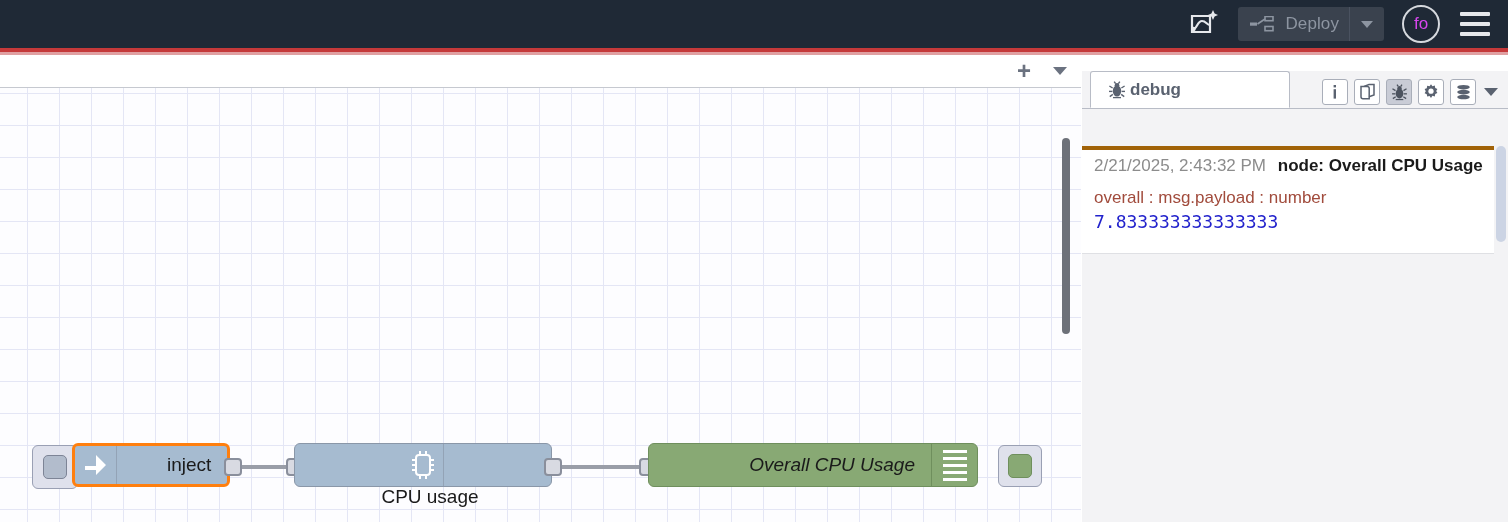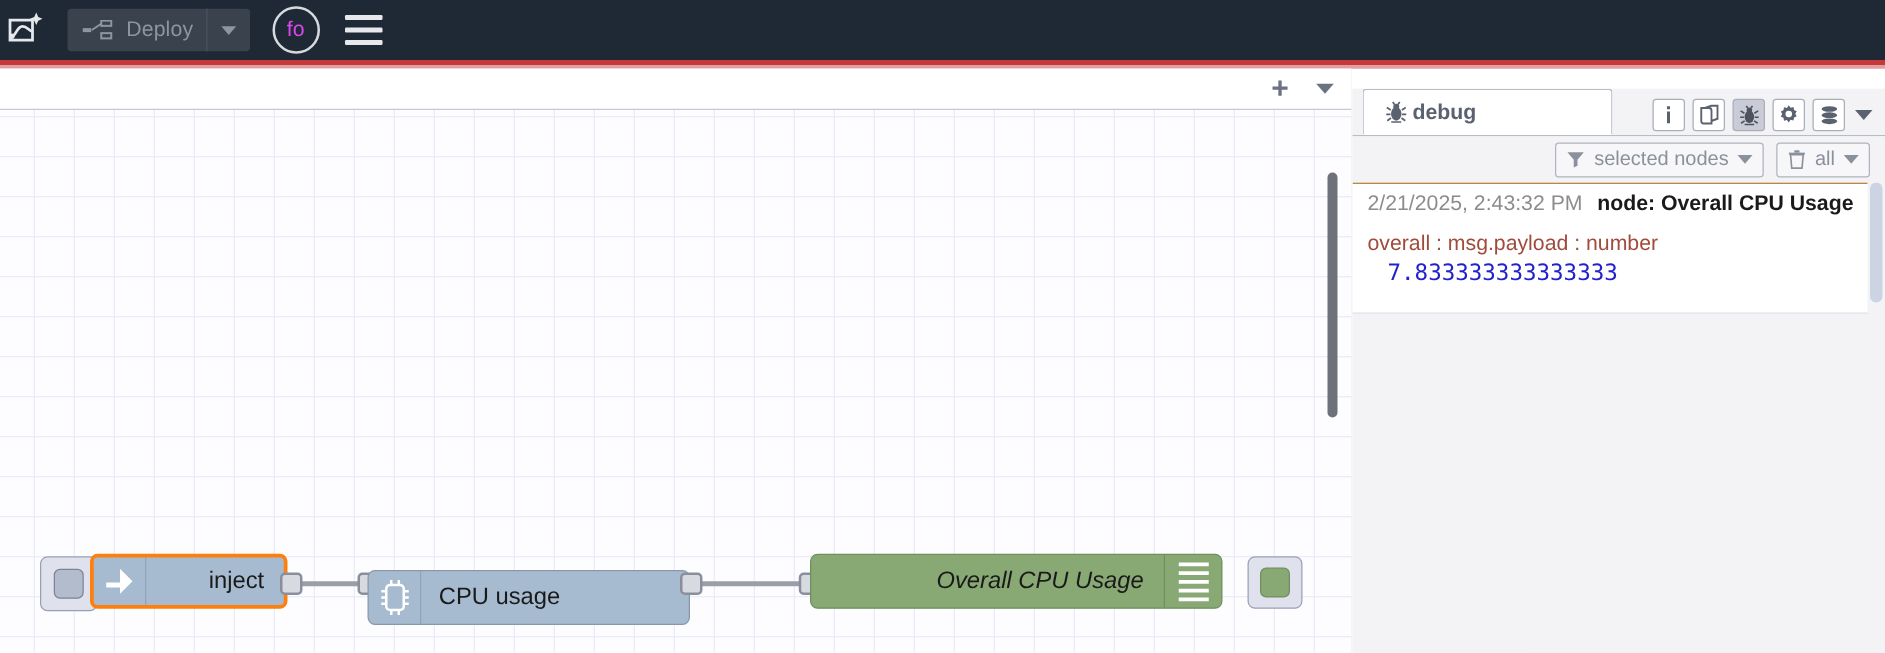--- a/index.html
+++ b/index.html
@@ -9,21 +9,21 @@
     overflow: hidden;
     background: #fff;
   }
   #app { position: relative; width: 1508px; height: 522px; }
 
   
   .header {
     position: absolute; top: 0; left: 0;
     width: 1508px; height: 48px;
     background: #1f2936;
-    display: flex; align-items: center; 
+    display: flex; align-items: center; justify-content: flex-end;
     padding-right: 18px;
   }
   .header-accent {
     position: absolute; top: 48px; left: 0;
     width: 1508px; height: 4px;
     background: #c5393a;
   }
   .header-accent-soft {
     position: absolute; top: 52px; left: 0;
     width: 1508px; height: 3px;
@@ -147,24 +147,25 @@
     border-radius: 5px;
   }
   .node-inject {
     left: 72px; top: 355px;
     width: 158px;
     background: #a6bbd0;
     border: 3px solid #ff7f0e;
     gap: 36px;
   }
   .node-cpu {
-    left: 294px; top: 368px;
+    left: 294px; top: 355px;
     width: 258px;
     background: #a6bbd0;
     border: 1px solid #8a97a8;
+    flex-direction: column;
   }
   .node-debug {
     left: 648px; top: 355px;
     width: 330px;
     background: #88a974;
     border: 1px solid #6f8f5d;
     justify-content: flex-end;
   }
   .node-debug-extra {
     position: absolute; left: 998px; top: 357px;
@@ -303,37 +304,37 @@
   }
   .sb-messages {
     position: absolute; top: 75px; left: 0;
     width: 426px; height: 392px;
     background: #f3f3f5;
     overflow: hidden;
   }
   .msg {
     position: relative;
     background: #fff;
-    border-top: 1px solid #a16207;
+    border-top: 4px solid #a16207;
     border-bottom: 1px solid #dfe0e4;
     padding: 6px 10px 21px 12px;
     margin-right: 14px;
   }
   .msg-head { font-size: 17px; white-space: nowrap; }
   .msg-time { color: #8c8c8c; }
   .msg-node { color: #1a1a1a; font-weight: bold; margin-left: 7px; }
   .msg-topic {
     font-size: 17px; color: #a14b3c;
     margin-top: 12px;
   }
   .msg-value {
     font-family: "DejaVu Sans Mono", monospace;
     font-size: 18px;
     color: #2222cc;
-    margin-top: 3px; margin-left: 16px;
+    margin-top: 3px; margin-left: 0;
   }
   .sb-scroll {
     position: absolute; top: 0px; right: 2px;
     width: 10px; height: 96px;
     background: #ccd4e4;
     border-radius: 5px;
   }
 </style>
 </head>
 <body>
@@ -509,38 +510,20 @@
           <svg width="19" height="19" viewBox="0 0 20 20">
             <ellipse cx="10" cy="4.4" rx="6.6" ry="2.4" fill="#5a6270"></ellipse>
             <ellipse cx="10" cy="9.6" rx="6.6" ry="2.4" fill="#5a6270"></ellipse>
             <ellipse cx="10" cy="14.8" rx="6.6" ry="2.4" fill="#5a6270"></ellipse>
           </svg>
         </div>
         <span class="sb-tool-caret"></span>
       </div>
     </div>
 
-    <div class="sb-filterrow">
-      <div class="pill">
-        <svg width="15" height="15" viewBox="0 0 16 16">
-          <path d="M1 2 h14 l-5.4 6.4 v5 l-3.2 1.6 v-6.6 z" fill="#8b919c"></path>
-        </svg>
-        <span>selected nodes</span>
-        <span class="pill-caret"></span>
-      </div>
-      <div class="pill">
-        <svg width="15" height="16" viewBox="0 0 16 17">
-          <path d="M2.6 4 h10.8 l-1 11.4 h-8.8 z" fill="none" stroke="#8b919c" stroke-width="1.4"></path>
-          <rect x="1.2" y="2.2" width="13.6" height="1.8" fill="#8b919c"></rect>
-          <rect x="5.8" y="0.2" width="4.4" height="2" fill="#8b919c"></rect>
-        </svg>
-        <span>all</span>
-        <span class="pill-caret"></span>
-      </div>
-    </div>
 
     <div class="sb-messages">
       <div class="msg">
         <div class="msg-head">
           <span class="msg-time">2/21/2025, 2:43:32 PM</span>
           <span class="msg-node">node: Overall CPU Usage</span>
         </div>
         <div class="msg-topic">overall : msg.payload : number</div>
         <div class="msg-value">7.833333333333333</div>
       </div>

